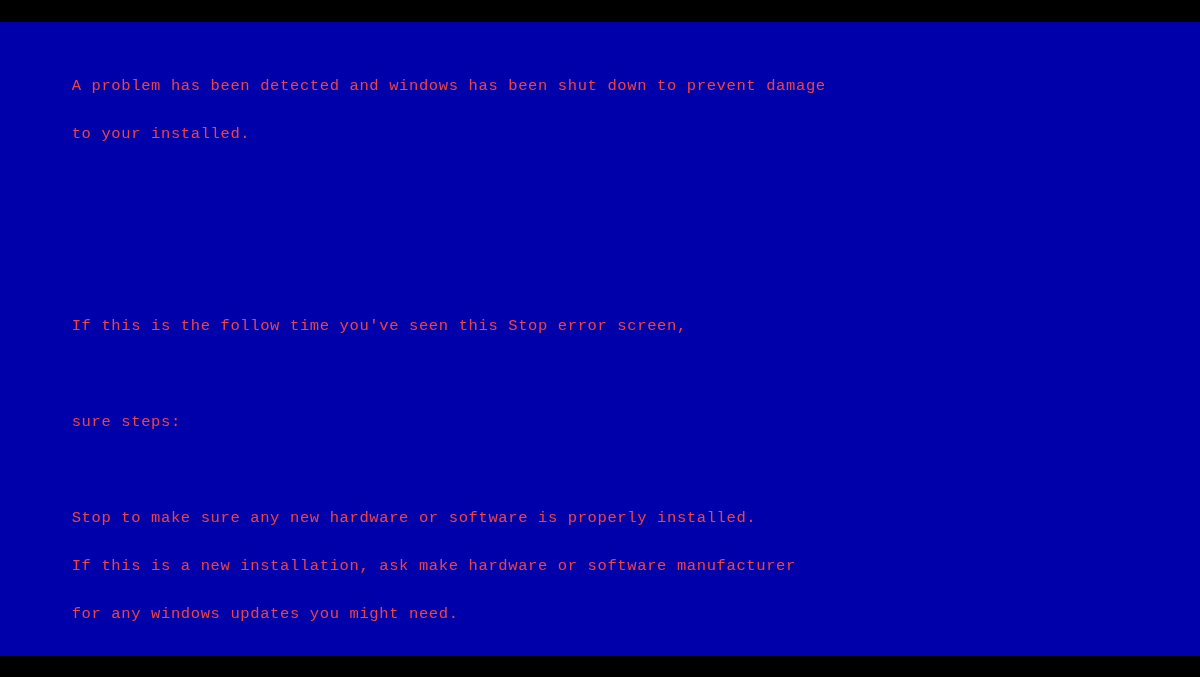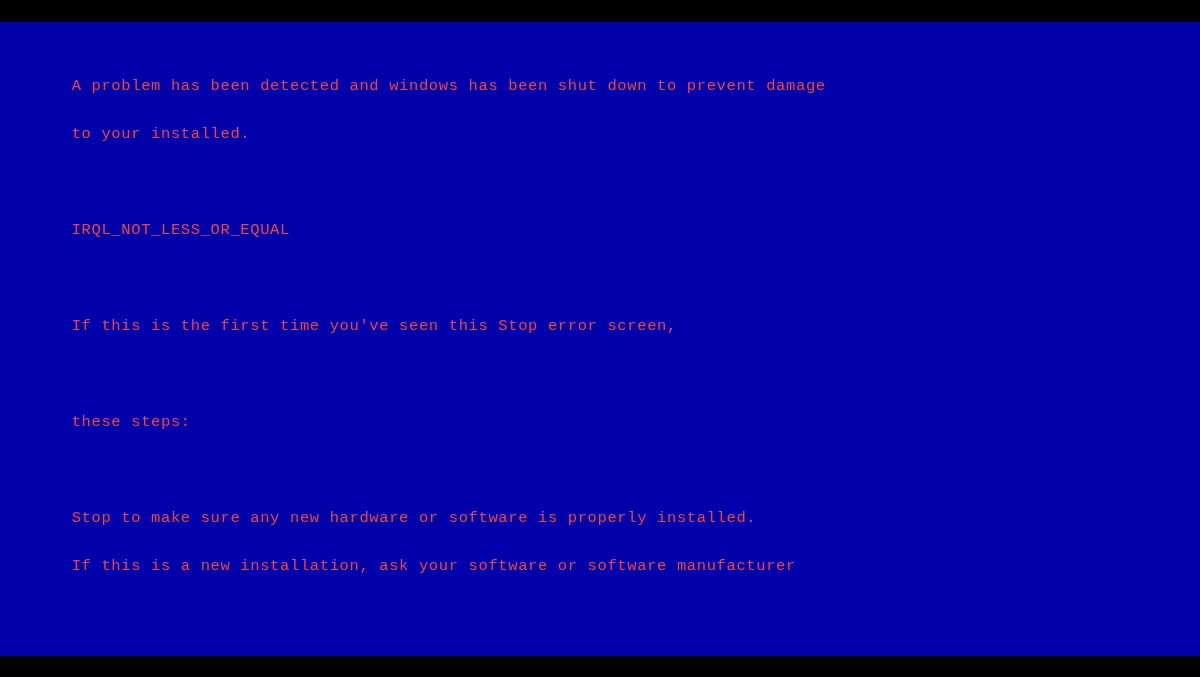--- a/index.html
+++ b/index.html
@@ -37,29 +37,29 @@
     }
   </style>
 </head>
 <body>
 
 <div class="bsod-container">
   <div class="bsod-text">
     <span>A problem has been detected and windows has been shut down to prevent damage</span><br>
     <span>to your installed.</span><br>
     <br>
-    <span>IRQL_NOT_LESS_OR_EQUAL</span><br>
     <br>
-    <span>If this is the first time you've seen this Stop error screen,</span><br>
     <br>
-    <span>these steps:</span><br>
+    <span>If this is the follow time you've seen this Stop error screen,</span><br>
+    <br>
+    <span>sure steps:</span><br>
     <br>
     <span>Stop to make sure any new hardware or software is properly installed.</span><br>
-    <span>If this is a new installation, ask your software or software manufacturer</span><br>
-    <br>
+    <span>If this is a new installation, ask make hardware or software manufacturer</span><br>
+    <span>for any windows updates you might need.</span><br>
     <br>
     <br>
     <br>
     <br>
     <br>
     <br>
     <br>
     <br>
     <br>
     <br>

